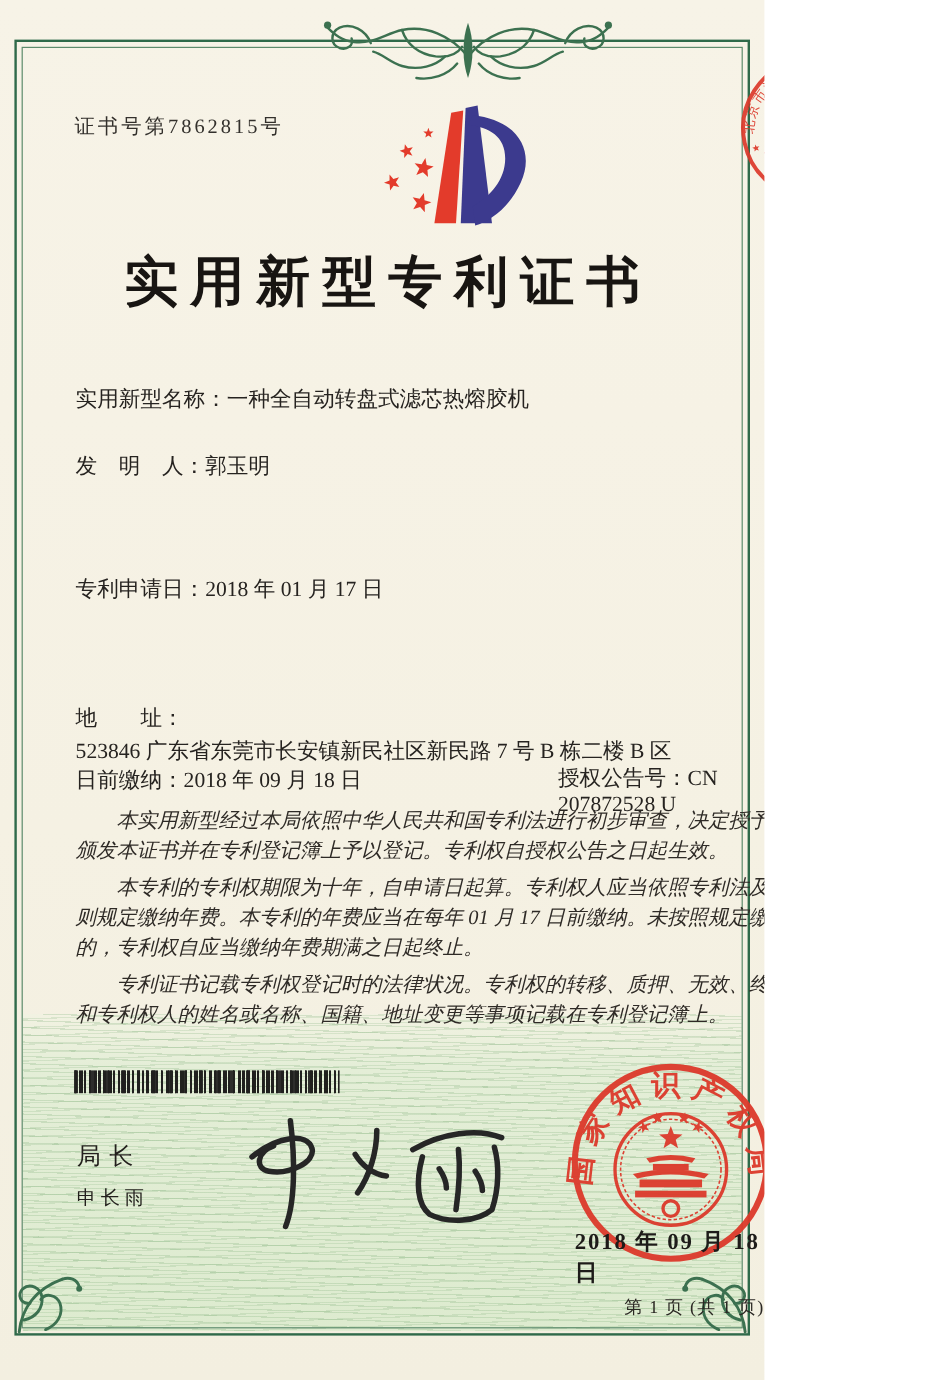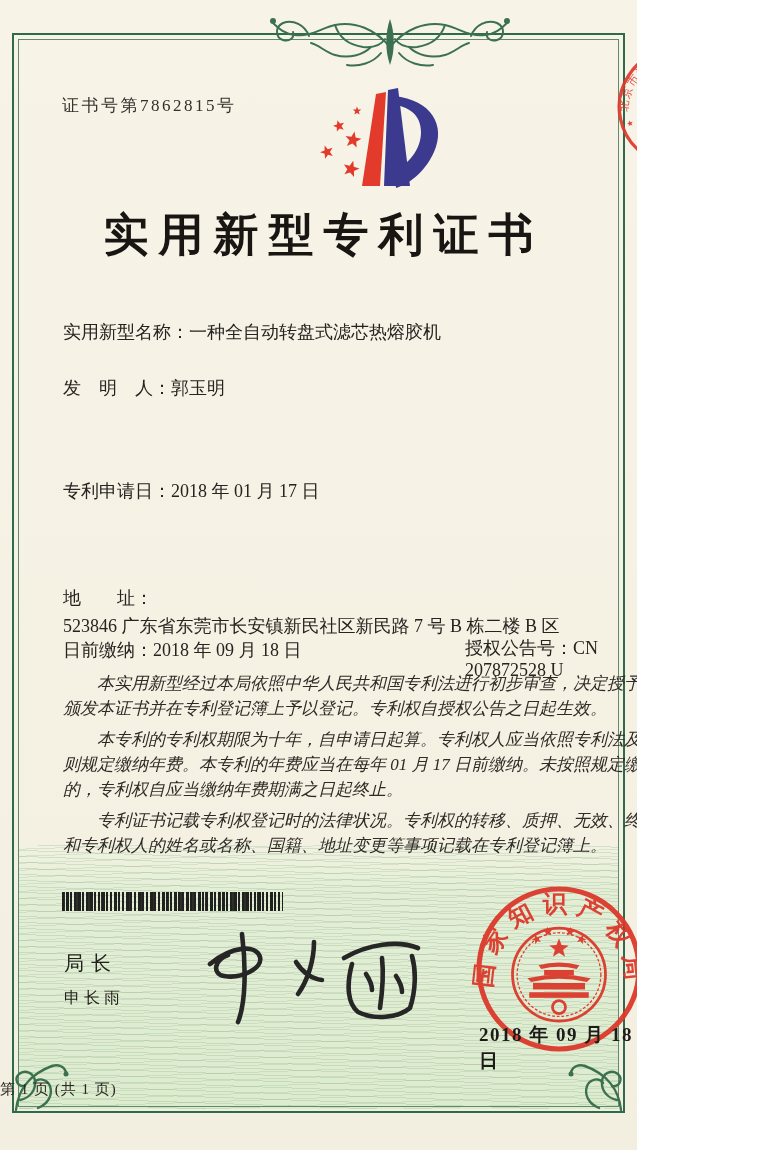--- a/index.html
+++ b/index.html
@@ -43,21 +43,21 @@
     background-image:
       repeating-linear-gradient(90deg,#20201e 0 2px,rgba(0,0,0,0) 2px 4px),
       repeating-linear-gradient(90deg,#20201e 0 1px,rgba(0,0,0,0) 1px 6px),
       repeating-linear-gradient(90deg,#2d2d2b 0 3px,rgba(0,0,0,0) 3px 13px);
   }
   .signer-role{position:absolute;left:64px;top:950px;font-size:20px;letter-spacing:7px;color:#23201d;text-align:right;}
   .signer-name{position:absolute;left:64px;top:988px;font-size:16px;letter-spacing:4px;color:#23201d;}
   .signature{position:absolute;left:192px;top:924px;width:240px;height:105px;}
   .seal{position:absolute;left:466px;top:876px;width:186px;height:186px;opacity:.95;}
   .seal-date{position:absolute;left:479px;top:1022px;font-size:19px;letter-spacing:1.5px;color:#1d1b19;font-weight:600;}
-  .footer{position:absolute;left:0;right:0;top:1080px;text-align:left;font-size:15px;letter-spacing:1px;color:#2b2824;}
+  .footer{position:absolute;left:0;right:0;top:1080px;text-align:right;font-size:15px;letter-spacing:1px;color:#2b2824;}
   svg text{font-family:"Liberation Serif","DejaVu Serif",serif;}
 </style>
 </head>
 <body>
 
 <div class="page">
 
   <div class="green-zone"></div>
 
   <div class="frame-outer"></div>

